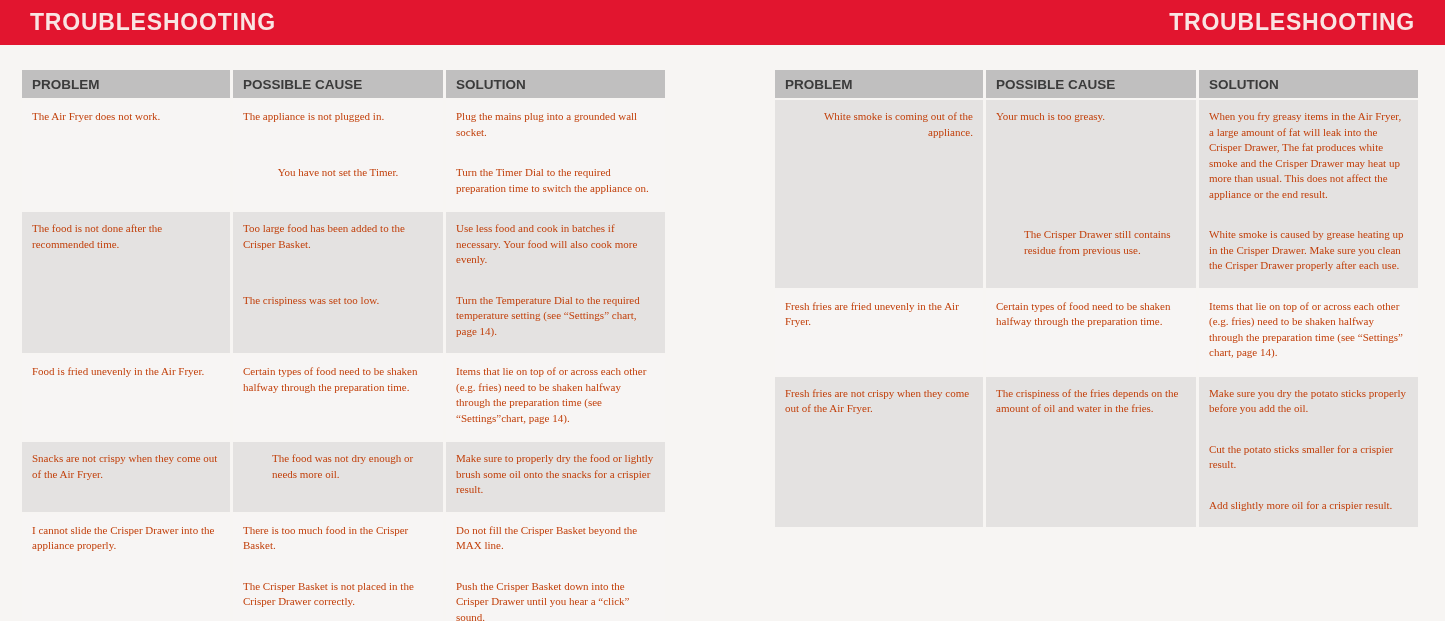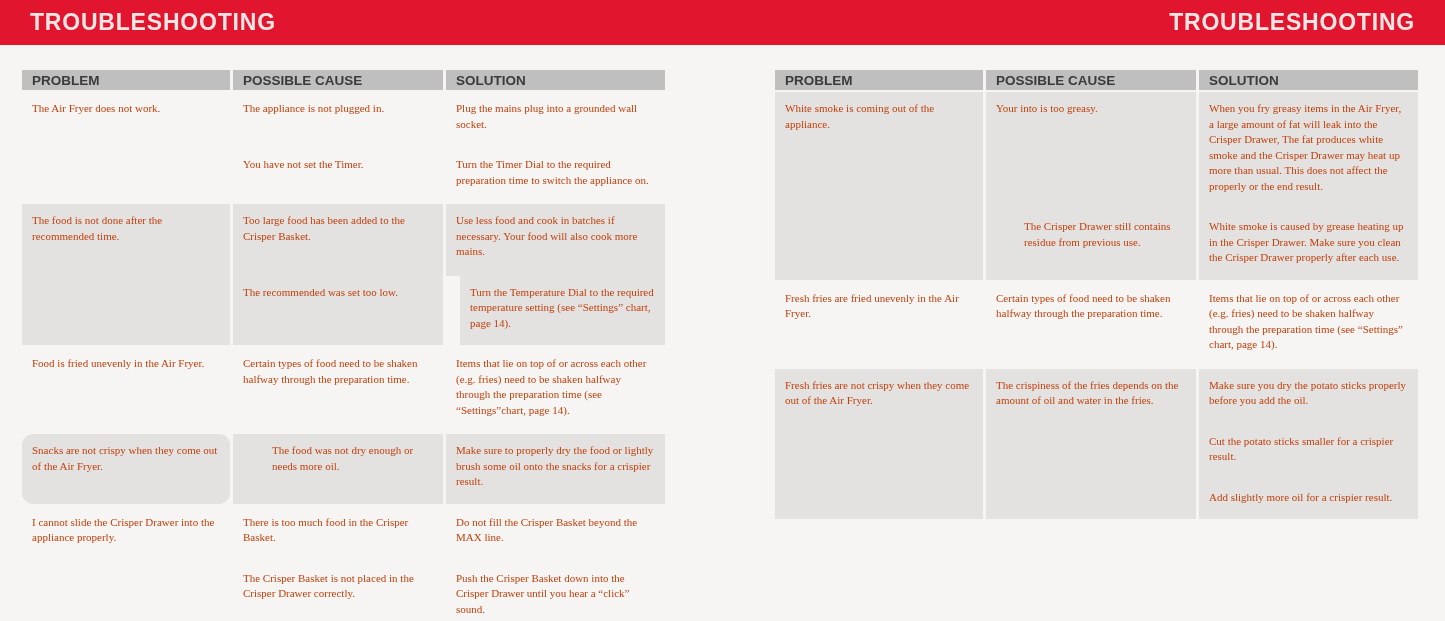--- a/index.html
+++ b/index.html
@@ -34,21 +34,21 @@
     display: grid;
     grid-template-columns: 208px 210px 219px;
     column-gap: 3px;
     margin-bottom: 2px;
   }
   .row.header .cell {
     background: #C0BFBF;
     color: #3B3B3B;
     font-weight: bold;
     font-size: 13.5px;
-    height: 20px;
+    height: 28px;
     display: flex;
     align-items: center;
     padding: 0 10px;
   }
   .row.body .cell {
     background: #F7F5F4;
     color: #c2410c;
     font-size: 11px;
     line-height: 15.5px;
     padding: 9px 10px 16px 10px;
@@ -70,58 +70,58 @@
   <section class="panel">
       <div class="row header">
         <div class="cell">PROBLEM</div>
         <div class="cell">POSSIBLE CAUSE</div>
         <div class="cell">SOLUTION</div>
       </div>
       <div class="row body">
         <div class="cell problem" style="grid-row: 1 / span 2;">The Air Fryer does not work.</div>
         <div class="cell cause" style="grid-area: 1 / 2;">The appliance is not plugged in.</div>
         <div class="cell solution" style="grid-area: 1 / 3;">Plug the mains plug into a grounded wall socket.</div>
-        <div class="cell cause last" style="grid-area: 2 / 2;">You have not set the Timer.</div>
+        <div class="cell cause last" style="grid-area: 2 / 2; text-align: center;">You have not set the Timer.</div>
         <div class="cell solution last" style="grid-area: 2 / 3;">Turn the Timer Dial to the required preparation time to switch the appliance on.</div>
       </div>
       <div class="row body shaded">
         <div class="cell problem" style="grid-row: 1 / span 2;">The food is not done after the recommended time.</div>
         <div class="cell cause" style="grid-area: 1 / 2;">Too large food has been added to the Crisper Basket.</div>
-        <div class="cell solution" style="grid-area: 1 / 3;">Use less food and cook in batches if necessary. Your food will also cook more mains.</div>
-        <div class="cell cause last" style="grid-area: 2 / 2;">The recommended was set too low.</div>
-        <div class="cell solution last" style="grid-area: 2 / 3; margin-left: 14px;">Turn the Temperature Dial to the required temperature setting (see “Settings” chart, page 14).</div>
+        <div class="cell solution" style="grid-area: 1 / 3;">Use less food and cook in batches if necessary. Your food will also cook more evenly.</div>
+        <div class="cell cause last" style="grid-area: 2 / 2;">The crispiness was set too low.</div>
+        <div class="cell solution last" style="grid-area: 2 / 3;">Turn the Temperature Dial to the required temperature setting (see “Settings” chart, page 14).</div>
       </div>
       <div class="row body">
         <div class="cell problem" style="grid-row: 1 / span 1;">Food is fried unevenly in the Air Fryer.</div>
         <div class="cell cause last" style="grid-area: 1 / 2;">Certain types of food need to be shaken halfway through the preparation time.</div>
         <div class="cell solution last" style="grid-area: 1 / 3;">Items that lie on top of or across each other (e.g. fries) need to be shaken halfway through the preparation time (see “Settings”chart, page 14).</div>
       </div>
       <div class="row body shaded">
-        <div class="cell problem" style="grid-row: 1 / span 1; border-radius: 11px;">Snacks are not crispy when they come out of the Air Fryer.</div>
+        <div class="cell problem" style="grid-row: 1 / span 1;">Snacks are not crispy when they come out of the Air Fryer.</div>
         <div class="cell cause last" style="grid-area: 1 / 2; padding-left: 39px;">The food was not dry enough or needs more oil.</div>
         <div class="cell solution last" style="grid-area: 1 / 3;">Make sure to properly dry the food or lightly brush some oil onto the snacks for a crispier result.</div>
       </div>
       <div class="row body">
         <div class="cell problem" style="grid-row: 1 / span 2;">I cannot slide the Crisper Drawer into the appliance properly.</div>
         <div class="cell cause" style="grid-area: 1 / 2;">There is too much food in the Crisper Basket.</div>
         <div class="cell solution" style="grid-area: 1 / 3;">Do not fill the Crisper Basket beyond the MAX line.</div>
         <div class="cell cause last" style="grid-area: 2 / 2;">The Crisper Basket is not placed in the Crisper Drawer correctly.</div>
         <div class="cell solution last" style="grid-area: 2 / 3;">Push the Crisper Basket down into the Crisper Drawer until you hear a “click” sound.</div>
       </div>
     </section>
   <section class="panel">
       <div class="row header">
         <div class="cell">PROBLEM</div>
         <div class="cell">POSSIBLE CAUSE</div>
         <div class="cell">SOLUTION</div>
       </div>
       <div class="row body shaded">
-        <div class="cell problem" style="grid-row: 1 / span 2;">White smoke is coming out of the appliance.</div>
-        <div class="cell cause" style="grid-area: 1 / 2;">Your into is too greasy.</div>
-        <div class="cell solution" style="grid-area: 1 / 3;">When you fry greasy items in the Air Fryer, a large amount of fat will leak into the Crisper Drawer, The fat produces white smoke and the Crisper Drawer may heat up more than usual. This does not affect the properly or the end result.</div>
+        <div class="cell problem" style="grid-row: 1 / span 2; text-align: right;">White smoke is coming out of the appliance.</div>
+        <div class="cell cause" style="grid-area: 1 / 2;">Your much is too greasy.</div>
+        <div class="cell solution" style="grid-area: 1 / 3;">When you fry greasy items in the Air Fryer, a large amount of fat will leak into the Crisper Drawer, The fat produces white smoke and the Crisper Drawer may heat up more than usual. This does not affect the appliance or the end result.</div>
         <div class="cell cause last" style="grid-area: 2 / 2; padding-left: 38px;">The Crisper Drawer still contains residue from previous use.</div>
         <div class="cell solution last" style="grid-area: 2 / 3;">White smoke is caused by grease heating up in the Crisper Drawer. Make sure you clean the Crisper Drawer properly after each use.</div>
       </div>
       <div class="row body">
         <div class="cell problem" style="grid-row: 1 / span 1;">Fresh fries are fried unevenly in the Air Fryer.</div>
         <div class="cell cause last" style="grid-area: 1 / 2;">Certain types of food need to be shaken halfway through the preparation time.</div>
         <div class="cell solution last" style="grid-area: 1 / 3;">Items that lie on top of or across each other (e.g. fries) need to be shaken halfway through the preparation time (see “Settings” chart, page 14).</div>
       </div>
       <div class="row body shaded">
         <div class="cell problem" style="grid-row: 1 / span 3;">Fresh fries are not crispy when they come out of the Air Fryer.</div>

